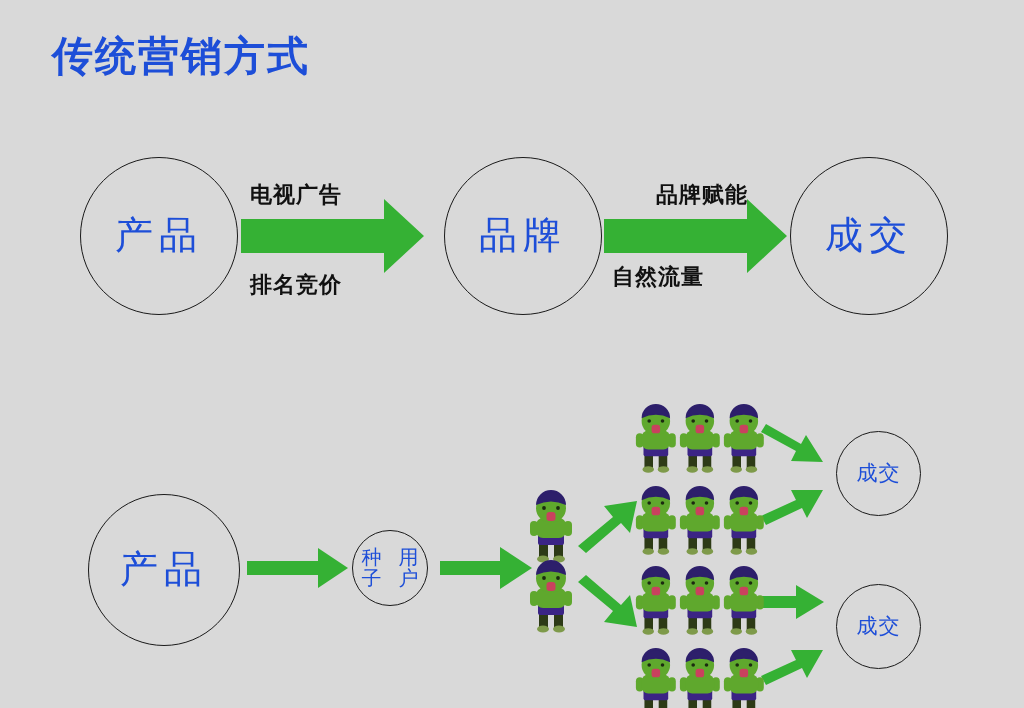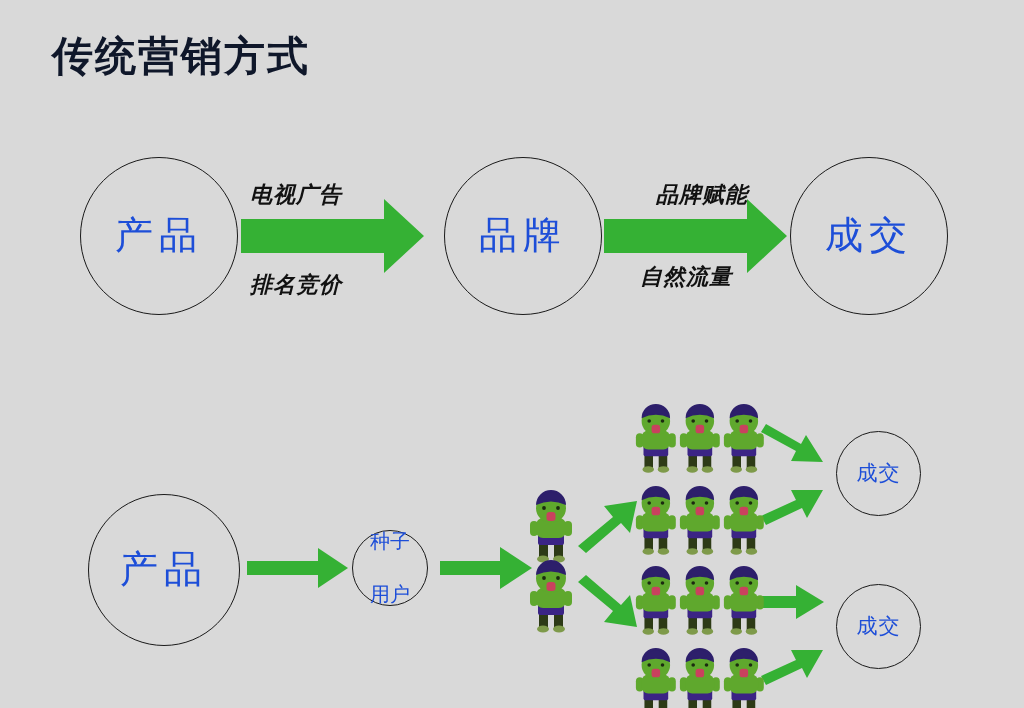--- a/index.html
+++ b/index.html
@@ -13,21 +13,21 @@
   #canvas {
     position: relative;
     width: 1024px;
     height: 708px;
     background: #d9d9d9;
     overflow: hidden;
   }
   .section-title {
     position: absolute;
     font-weight: bold;
-    color: #0f172a;
+    color: #1d4ed8;
     letter-spacing: 2px;
     white-space: nowrap;
     line-height: 1;
   }
   #title-traditional { left: 52px; top: 36px; font-size: 41px; }
   #title-viral       { left: 52px; top: 373px; font-size: 41px; }
 
   .circle {
     position: absolute;
     border: 1.6px solid #1a1a1a;
@@ -45,21 +45,20 @@
   .circle.small { font-size: 21px; letter-spacing: 1px; }
   .circle.seed  { font-size: 20px; letter-spacing: 0px; }
 
   .arrow-label {
     position: absolute;
     font-size: 22px;
     font-weight: bold;
     color: #111;
     white-space: nowrap;
     letter-spacing: 1px;
-    font-style: italic;
   }
 
   .svg-layer {
     position: absolute;
     left: 0; top: 0;
     width: 1024px;
     height: 708px;
     pointer-events: none;
   }
 
@@ -124,26 +123,26 @@
   <div class="circle big" style="left:444px; top:157px; width:158px; height:158px;">品牌</div>
 
   <div class="circle big" style="left:790px; top:157px; width:158px; height:158px;">成交</div>
 
   <div class="arrow-label" style="left:250px; top:180px;">电视广告</div>
 
   <div class="arrow-label" style="left:250px; top:270px;">排名竞价</div>
 
   <div class="arrow-label" style="left:612px; top:180px;margin-left:44px;">品牌赋能</div>
 
-  <div class="arrow-label" style="left:612px; top:262px;margin-left:28px;">自然流量</div>
+  <div class="arrow-label" style="left:612px; top:262px;">自然流量</div>
 
 
   <div class="circle big" style="left:88px; top:494px; width:152px; height:152px;">产品</div>
 
-  <div class="circle seed" style="left:352px; top:530px; width:76px; height:76px; flex-direction:column;justify-content:space-between;">
+  <div class="circle seed" style="left:352px; top:530px; width:76px; height:76px; flex-direction:row;">
     <span>种子</span>
     <span>用户</span>
   </div>
 
   <div class="circle small" style="left:836px; top:431px; width:85px; height:85px;">成交</div>
 
   <div class="circle small" style="left:836px; top:584px; width:85px; height:85px;">成交</div>
 
   <div id="people-layer">
       <div class="person" style="left: 528px; top: 488px; transform: scale(1); transform-origin: left top;">

